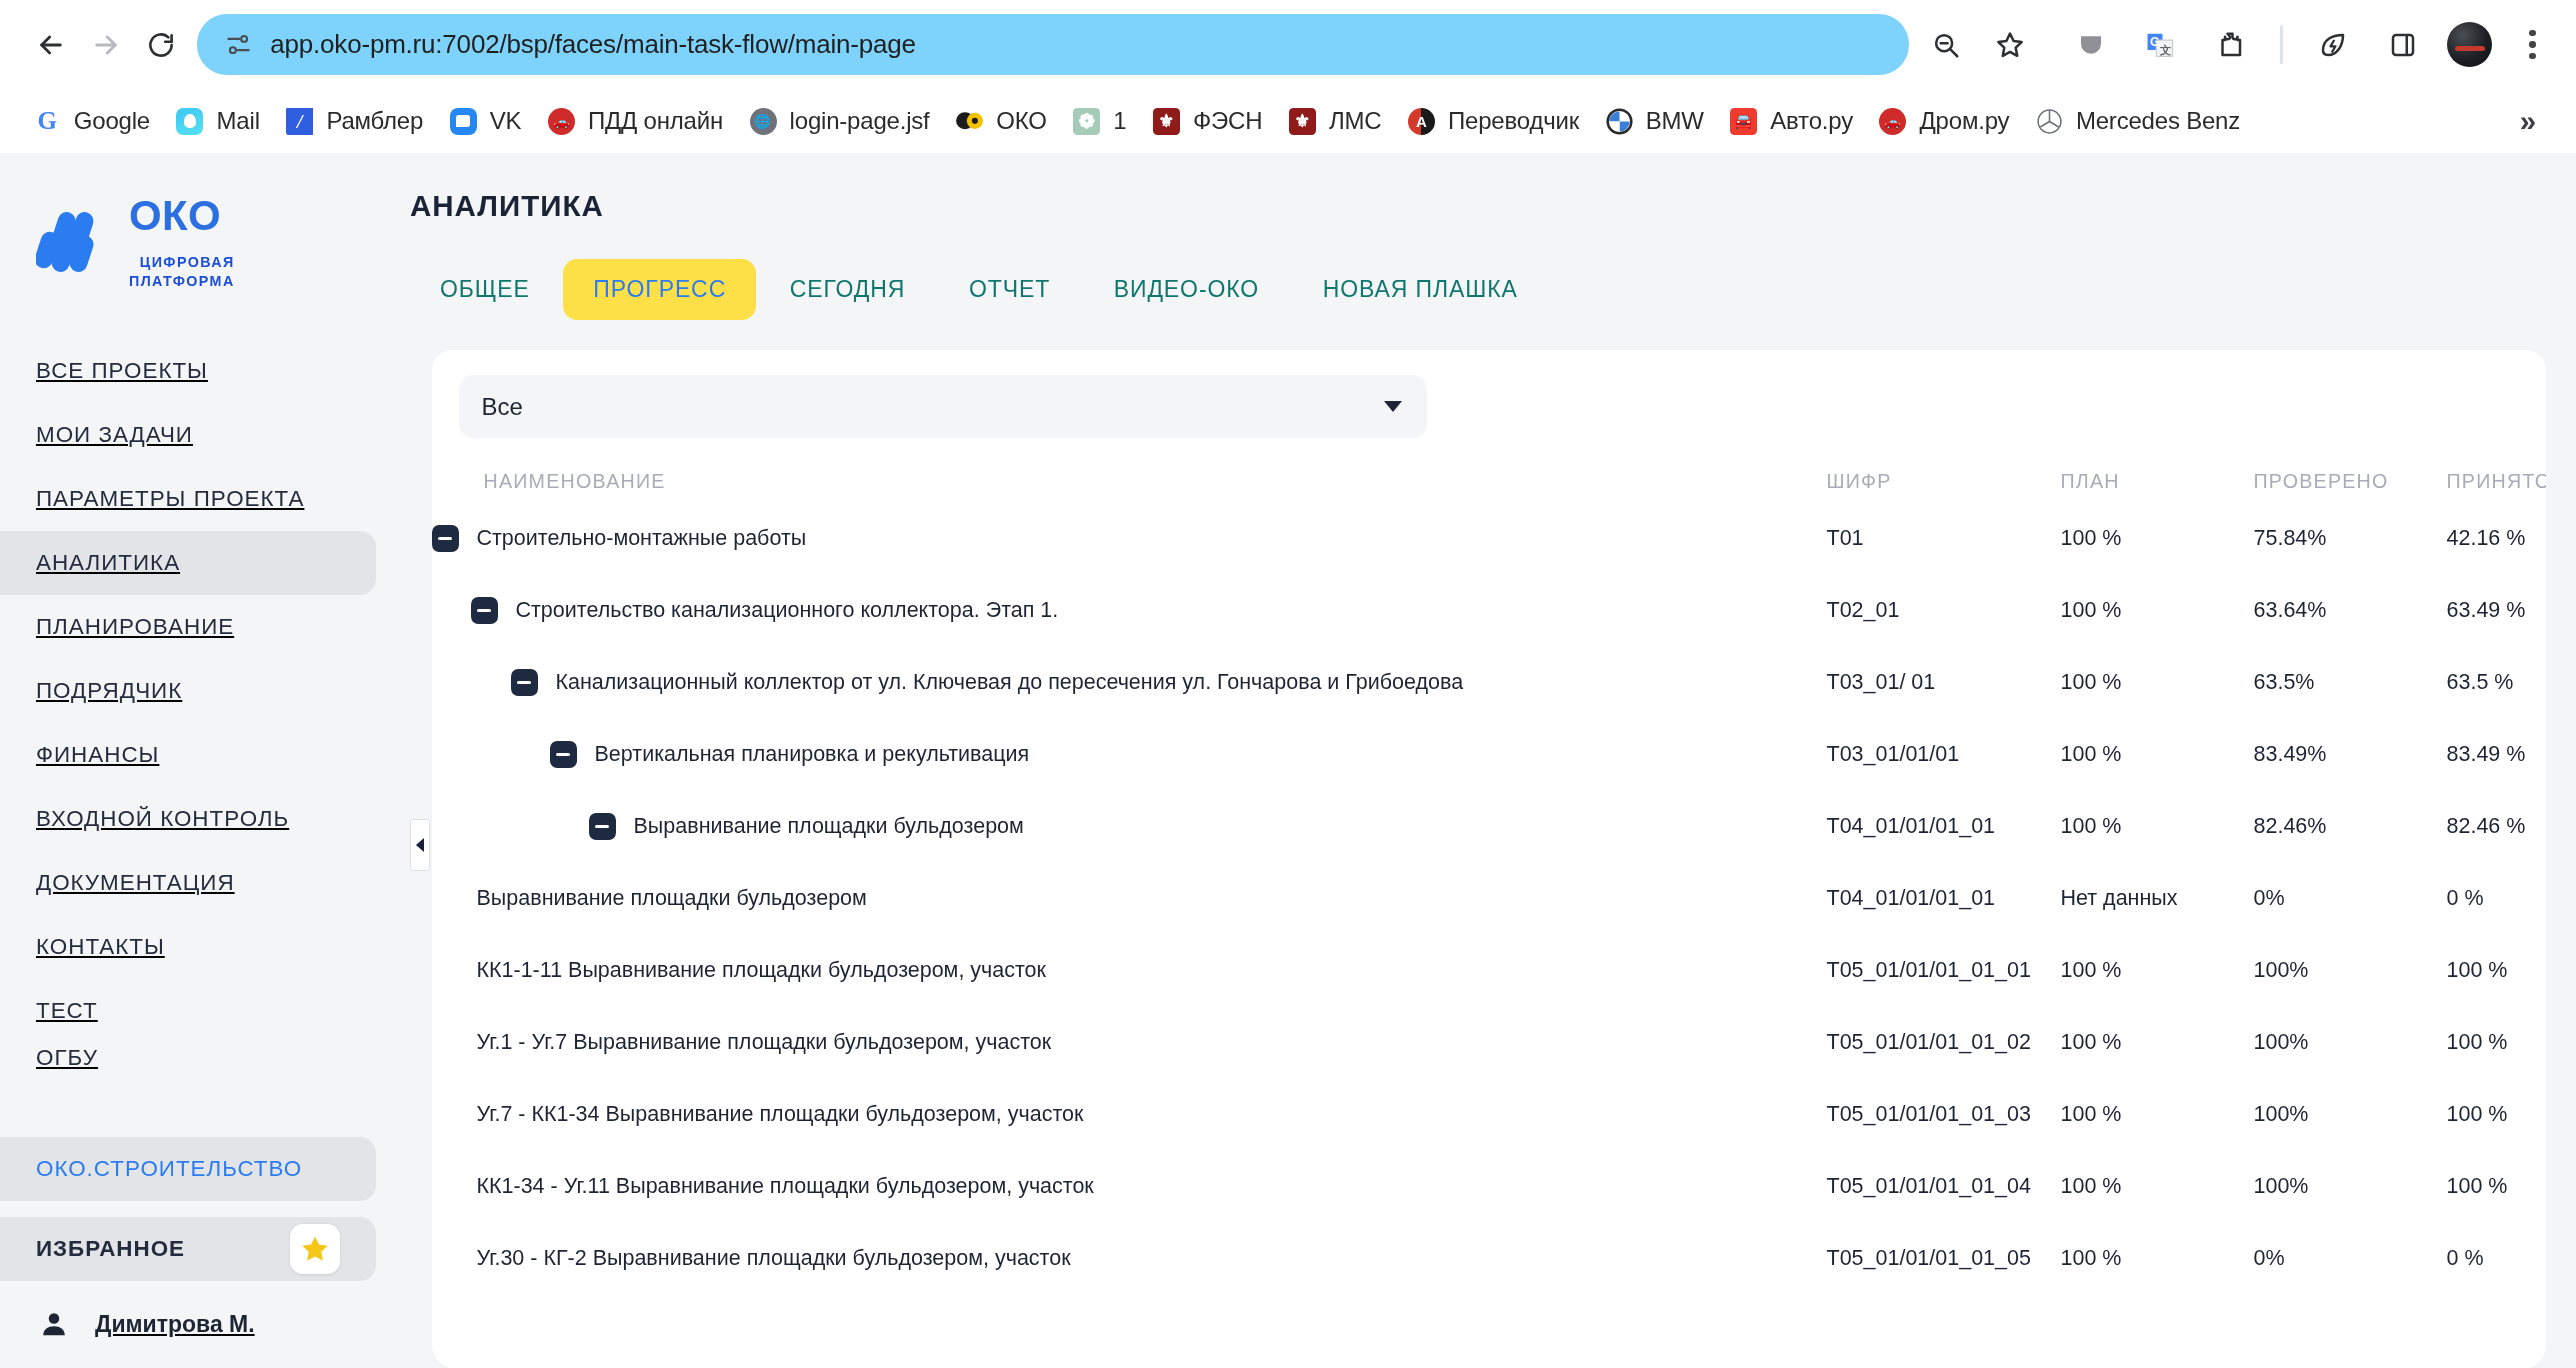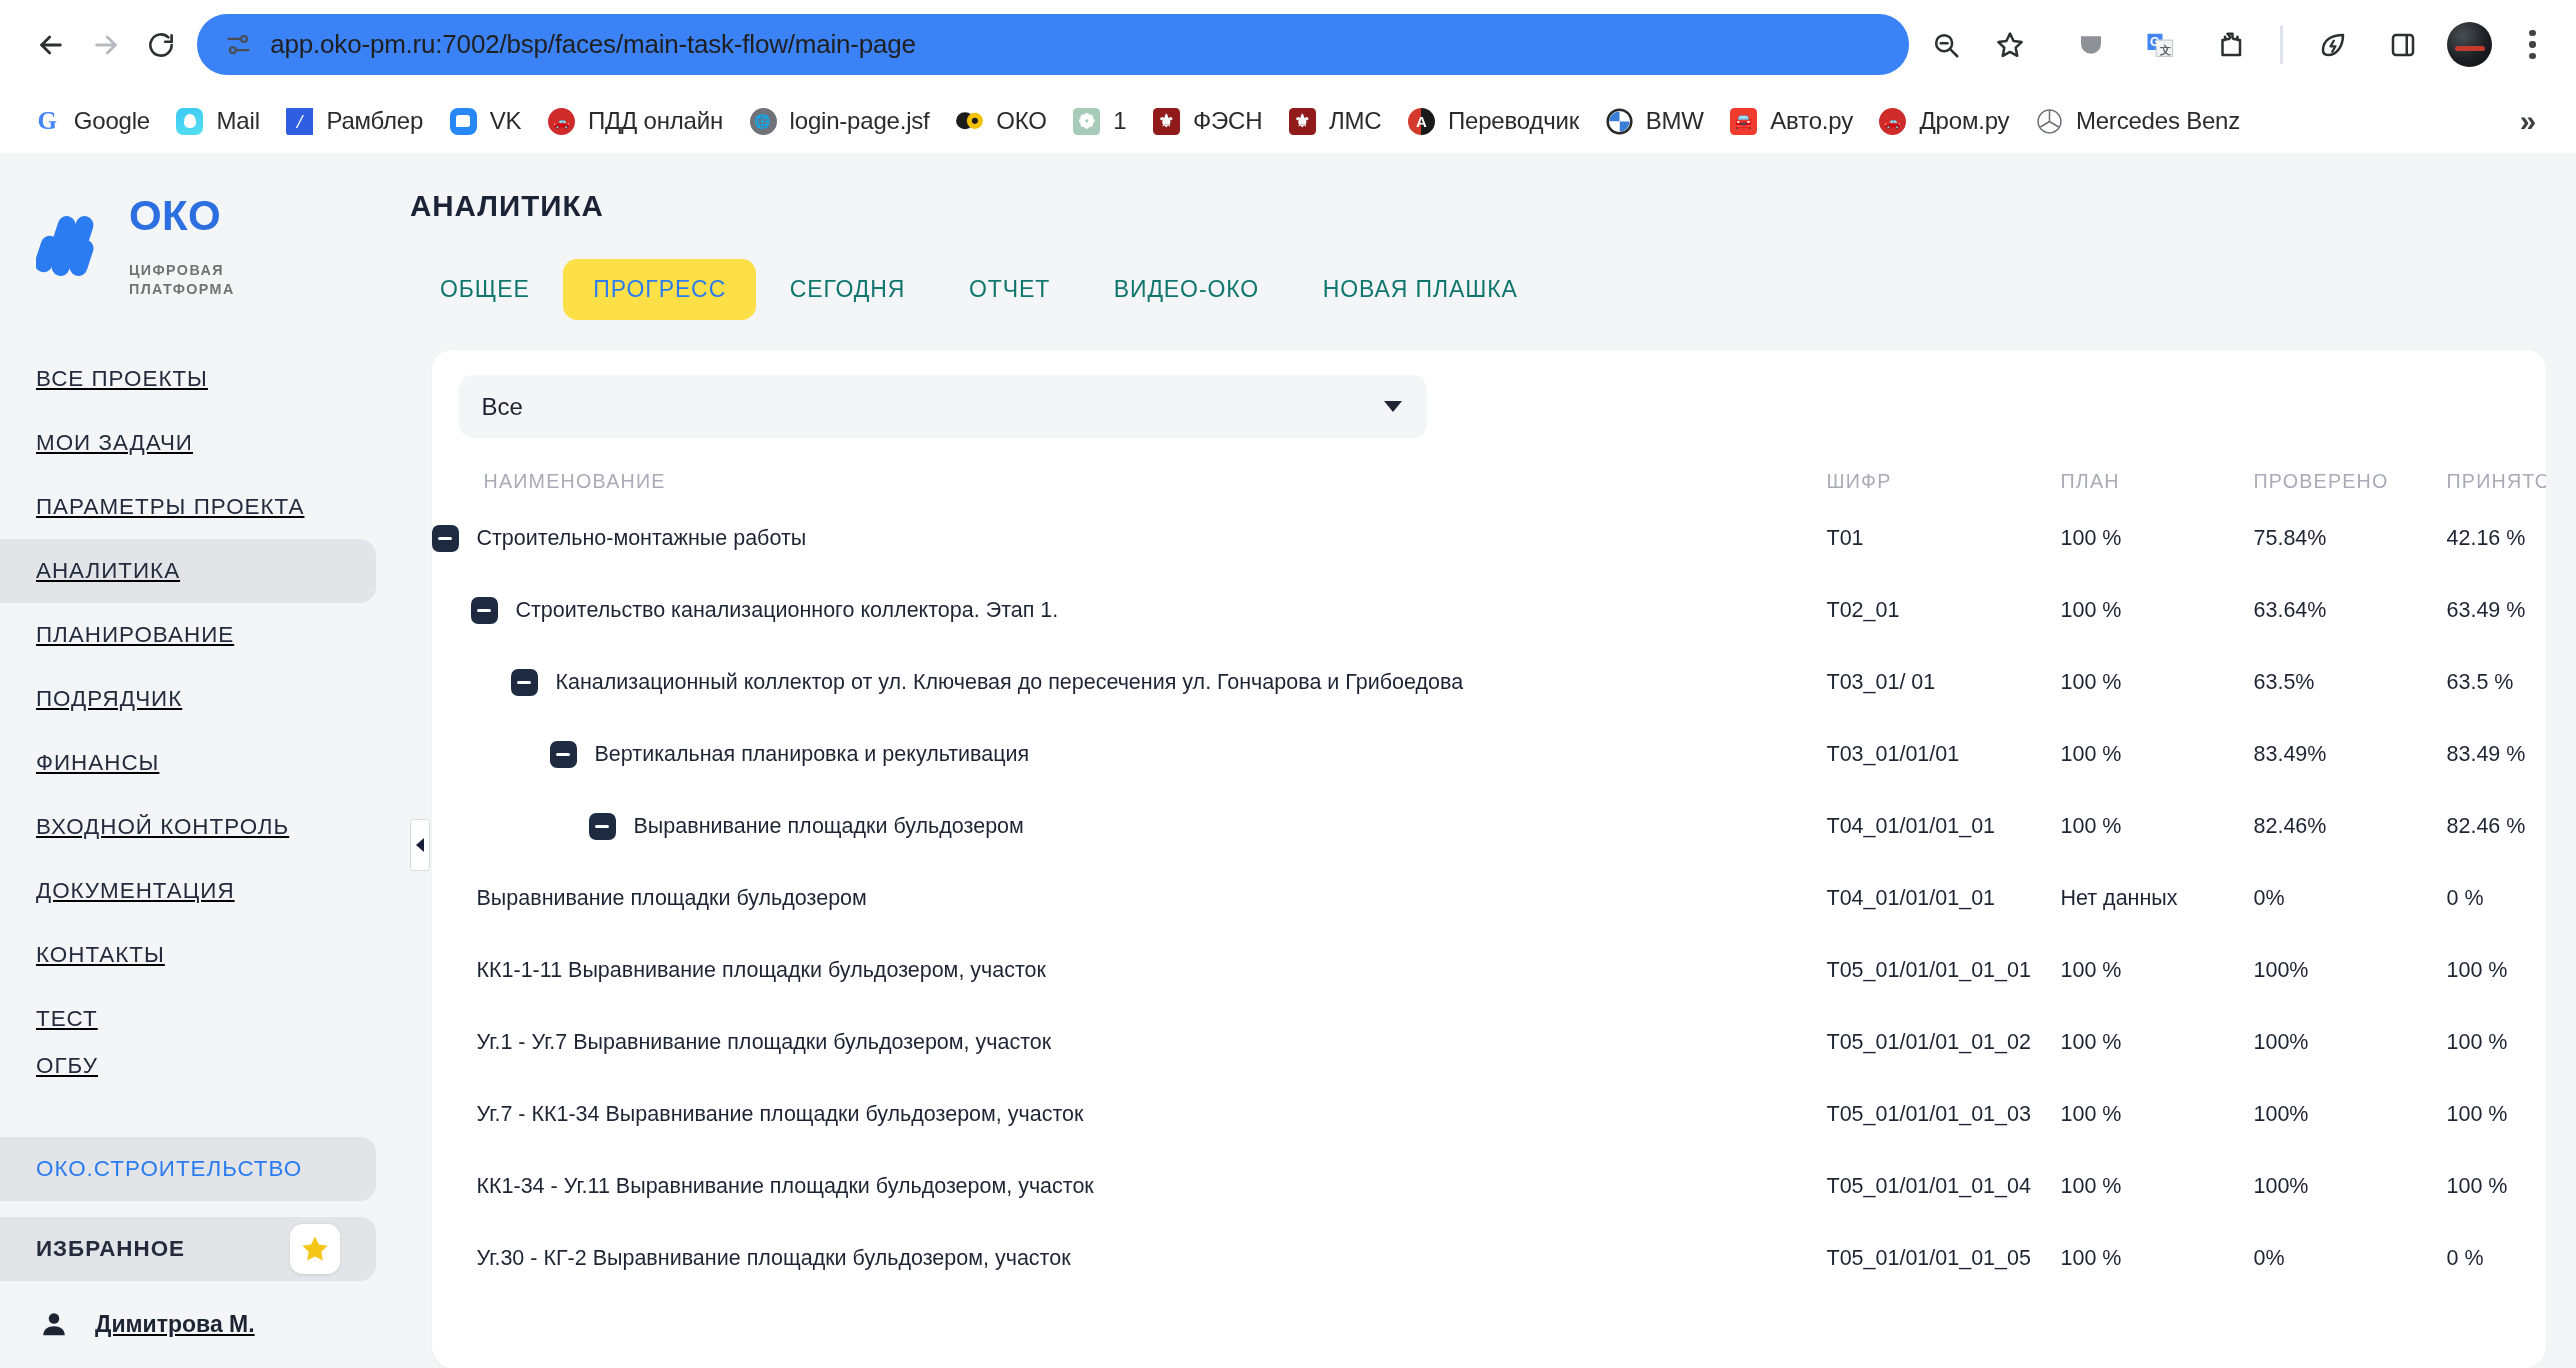--- a/index.html
+++ b/index.html
@@ -24,21 +24,21 @@
     width: 55px; height: 55px; border-radius: 50%;
     display: flex; align-items: center; justify-content: center;
     flex: 0 0 auto;
   }
   .nav-btn svg { display:block; }
 
   .omnibox {
     flex: 1 1 auto;
     height: 61px;
     margin: 0 12.5px 0 9px;
-    background: #3b82f6;
+    background: #7dd3fc;
     border-radius: 30px;
     display: flex; align-items: center;
     padding: 0 19.7px 0 23px;
     min-width: 0;
   }
   .omni-icon { flex:0 0 auto; width:36px; height:36px; display:flex; align-items:center; justify-content:center; }
   .omni-url {
     font-size: 26px; color: #1f1f1f; letter-spacing: -0.2px;
     white-space: nowrap; overflow: hidden; text-overflow: ellipsis;
     margin-left: 14.3px; flex: 1 1 auto;
@@ -99,21 +99,21 @@
     width: 410px; flex: 0 0 410px;
     background: #f4f5f7;
     display: flex; flex-direction: column;
     position: relative;
     padding-top: 9px;
   }
   .logo { display:flex; align-items:center; gap: 18px; padding: 30px 0 0 36px; }
   .logo-mark { width: 75px; height: 68px; flex:0 0 auto; }
   .logo-text { display:flex; flex-direction:column; line-height:1; }
   .logo-oko { font: 700 42px "Liberation Sans", sans-serif; color:#2b6fe0; letter-spacing: 0.4px; }
-  .logo-sub { font: 700 14.3px "Liberation Sans", sans-serif; color:#737373; letter-spacing: 1.4px; margin-top:21px; line-height:1.35; }
+  .logo-sub { font: 700 14.3px "Liberation Sans", sans-serif; color:#1d4ed8; letter-spacing: 1.4px; margin-top:13px; line-height:1.35;text-align:right; }
 
   .nav { margin-top: 47px; display:flex; flex-direction:column; }
   .nav-item {
     height: 64px; display:flex; align-items:center;
     padding: 0 36px;
     border-radius: 0 16px 16px 0;
     margin-right: 34px;
     text-decoration: underline;
   }
   .nav-item span {

